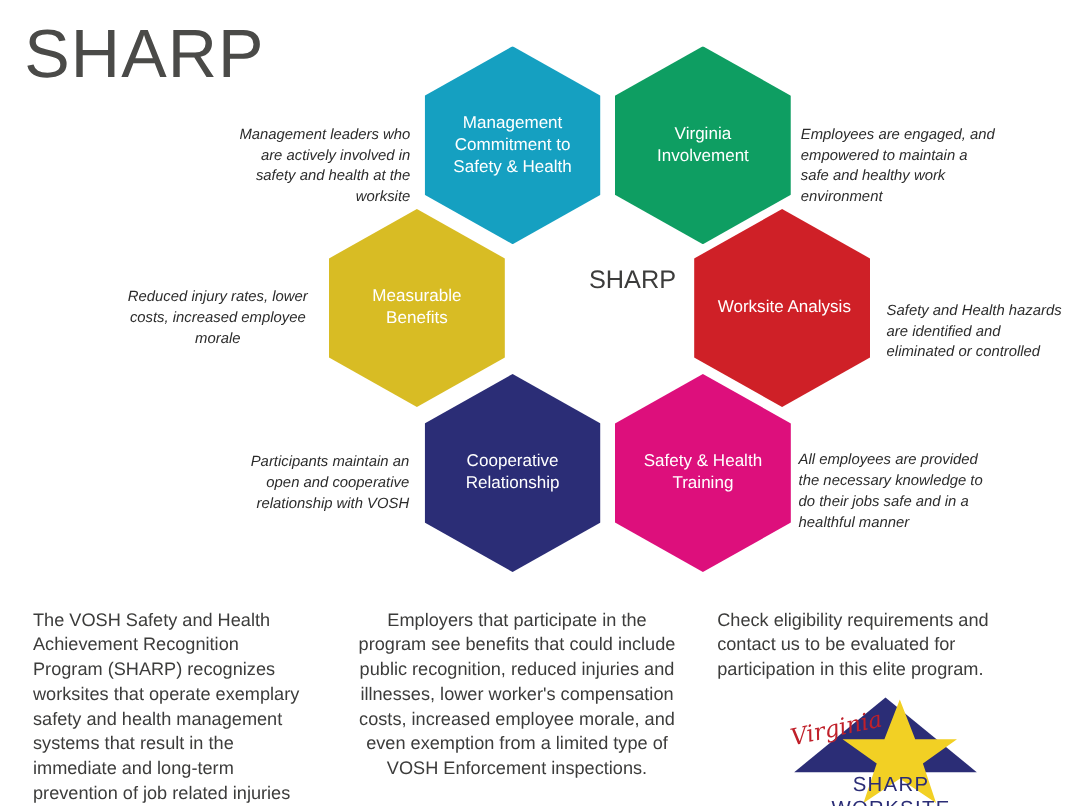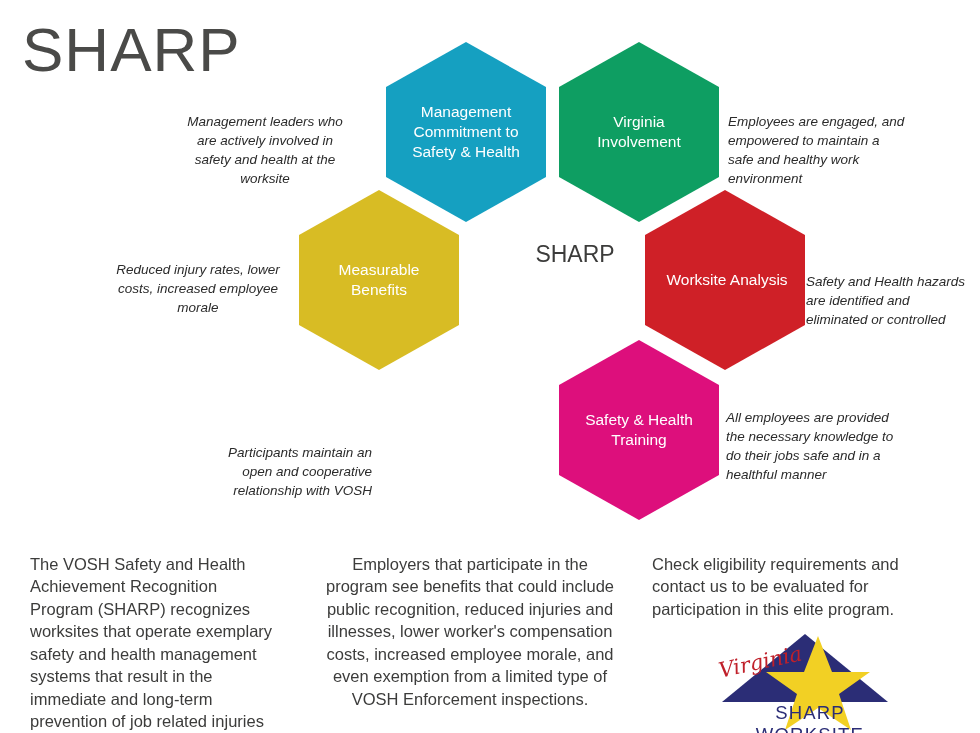--- a/index.html
+++ b/index.html
@@ -55,21 +55,21 @@
   }
 
   .hex-label {
     display: block;
     width: 100%;
   }
 
   
   #hex-management  { left: 386px; top: 42px;  background: #15a0c1; }
   #hex-employee    { left: 559px; top: 42px;  background: #0e9e62; }
-  #hex-worksite    { left: 645px; top: 190px; background: #cf2027; padding-left: 16px; }
+  #hex-worksite    { left: 631px; top: 190px; background: #cf2027; padding-left: 16px; }
   #hex-training    { left: 559px; top: 340px; background: #dd0f7c; }
   #hex-cooperative { left: 386px; top: 340px; background: #2b2d76; }
   #hex-measurable  { left: 299px; top: 190px; background: #d8bc24; }
 
   
   #center-text {
     position: absolute;
     left: 465px;
     top: 240px;
     width: 220px;
@@ -81,25 +81,25 @@
   #center-text .line { display: block; }
 
   
   .note {
     position: absolute;
     font-style: italic;
     font-size: 13.5px;
     line-height: 1.42;
     color: #2b2b2b;
   }
-  #note-management  { left: 180px; top: 112px; width: 170px; text-align: center; }
+  #note-management  { left: 203px; top: 112px; width: 170px; text-align: right; }
   #note-employee    { left: 728px; top: 112px; width: 180px; text-align: left; }
   #note-worksite    { left: 806px; top: 272px; width: 160px; text-align: left; }
   #note-training    { left: 726px; top: 408px; width: 180px; text-align: left; }
-  #note-cooperative { left: 222px; top: 410px; width: 150px; text-align: right; margin-top: 33px; }
+  #note-cooperative { left: 222px; top: 410px; width: 150px; text-align: right; }
   #note-measurable  { left: 112px; top: 260px; width: 172px; text-align: center; }
 
   
   #bottom {
     position: absolute;
     left: 0;
     top: 540px;
     width: 980px;
     height: 193px;
   }
@@ -161,20 +161,23 @@
   </div>
 
   <div class="hex" id="hex-worksite">
     <span class="hex-label">Worksite Analysis</span>
   </div>
 
   <div class="hex" id="hex-training">
     <span class="hex-label">Safety &amp; Health Training</span>
   </div>
 
+  <div class="hex" id="hex-cooperative">
+    <span class="hex-label">Cooperative Relationship</span>
+  </div>
 
   <div class="hex" id="hex-measurable">
     <span class="hex-label">Measurable Benefits</span>
   </div>
 
   <div id="center-text">
     <span class="line">SHARP</span>
   </div>
 
   <div class="note" id="note-management">Management leaders who are actively involved in safety and health at the worksite</div>

